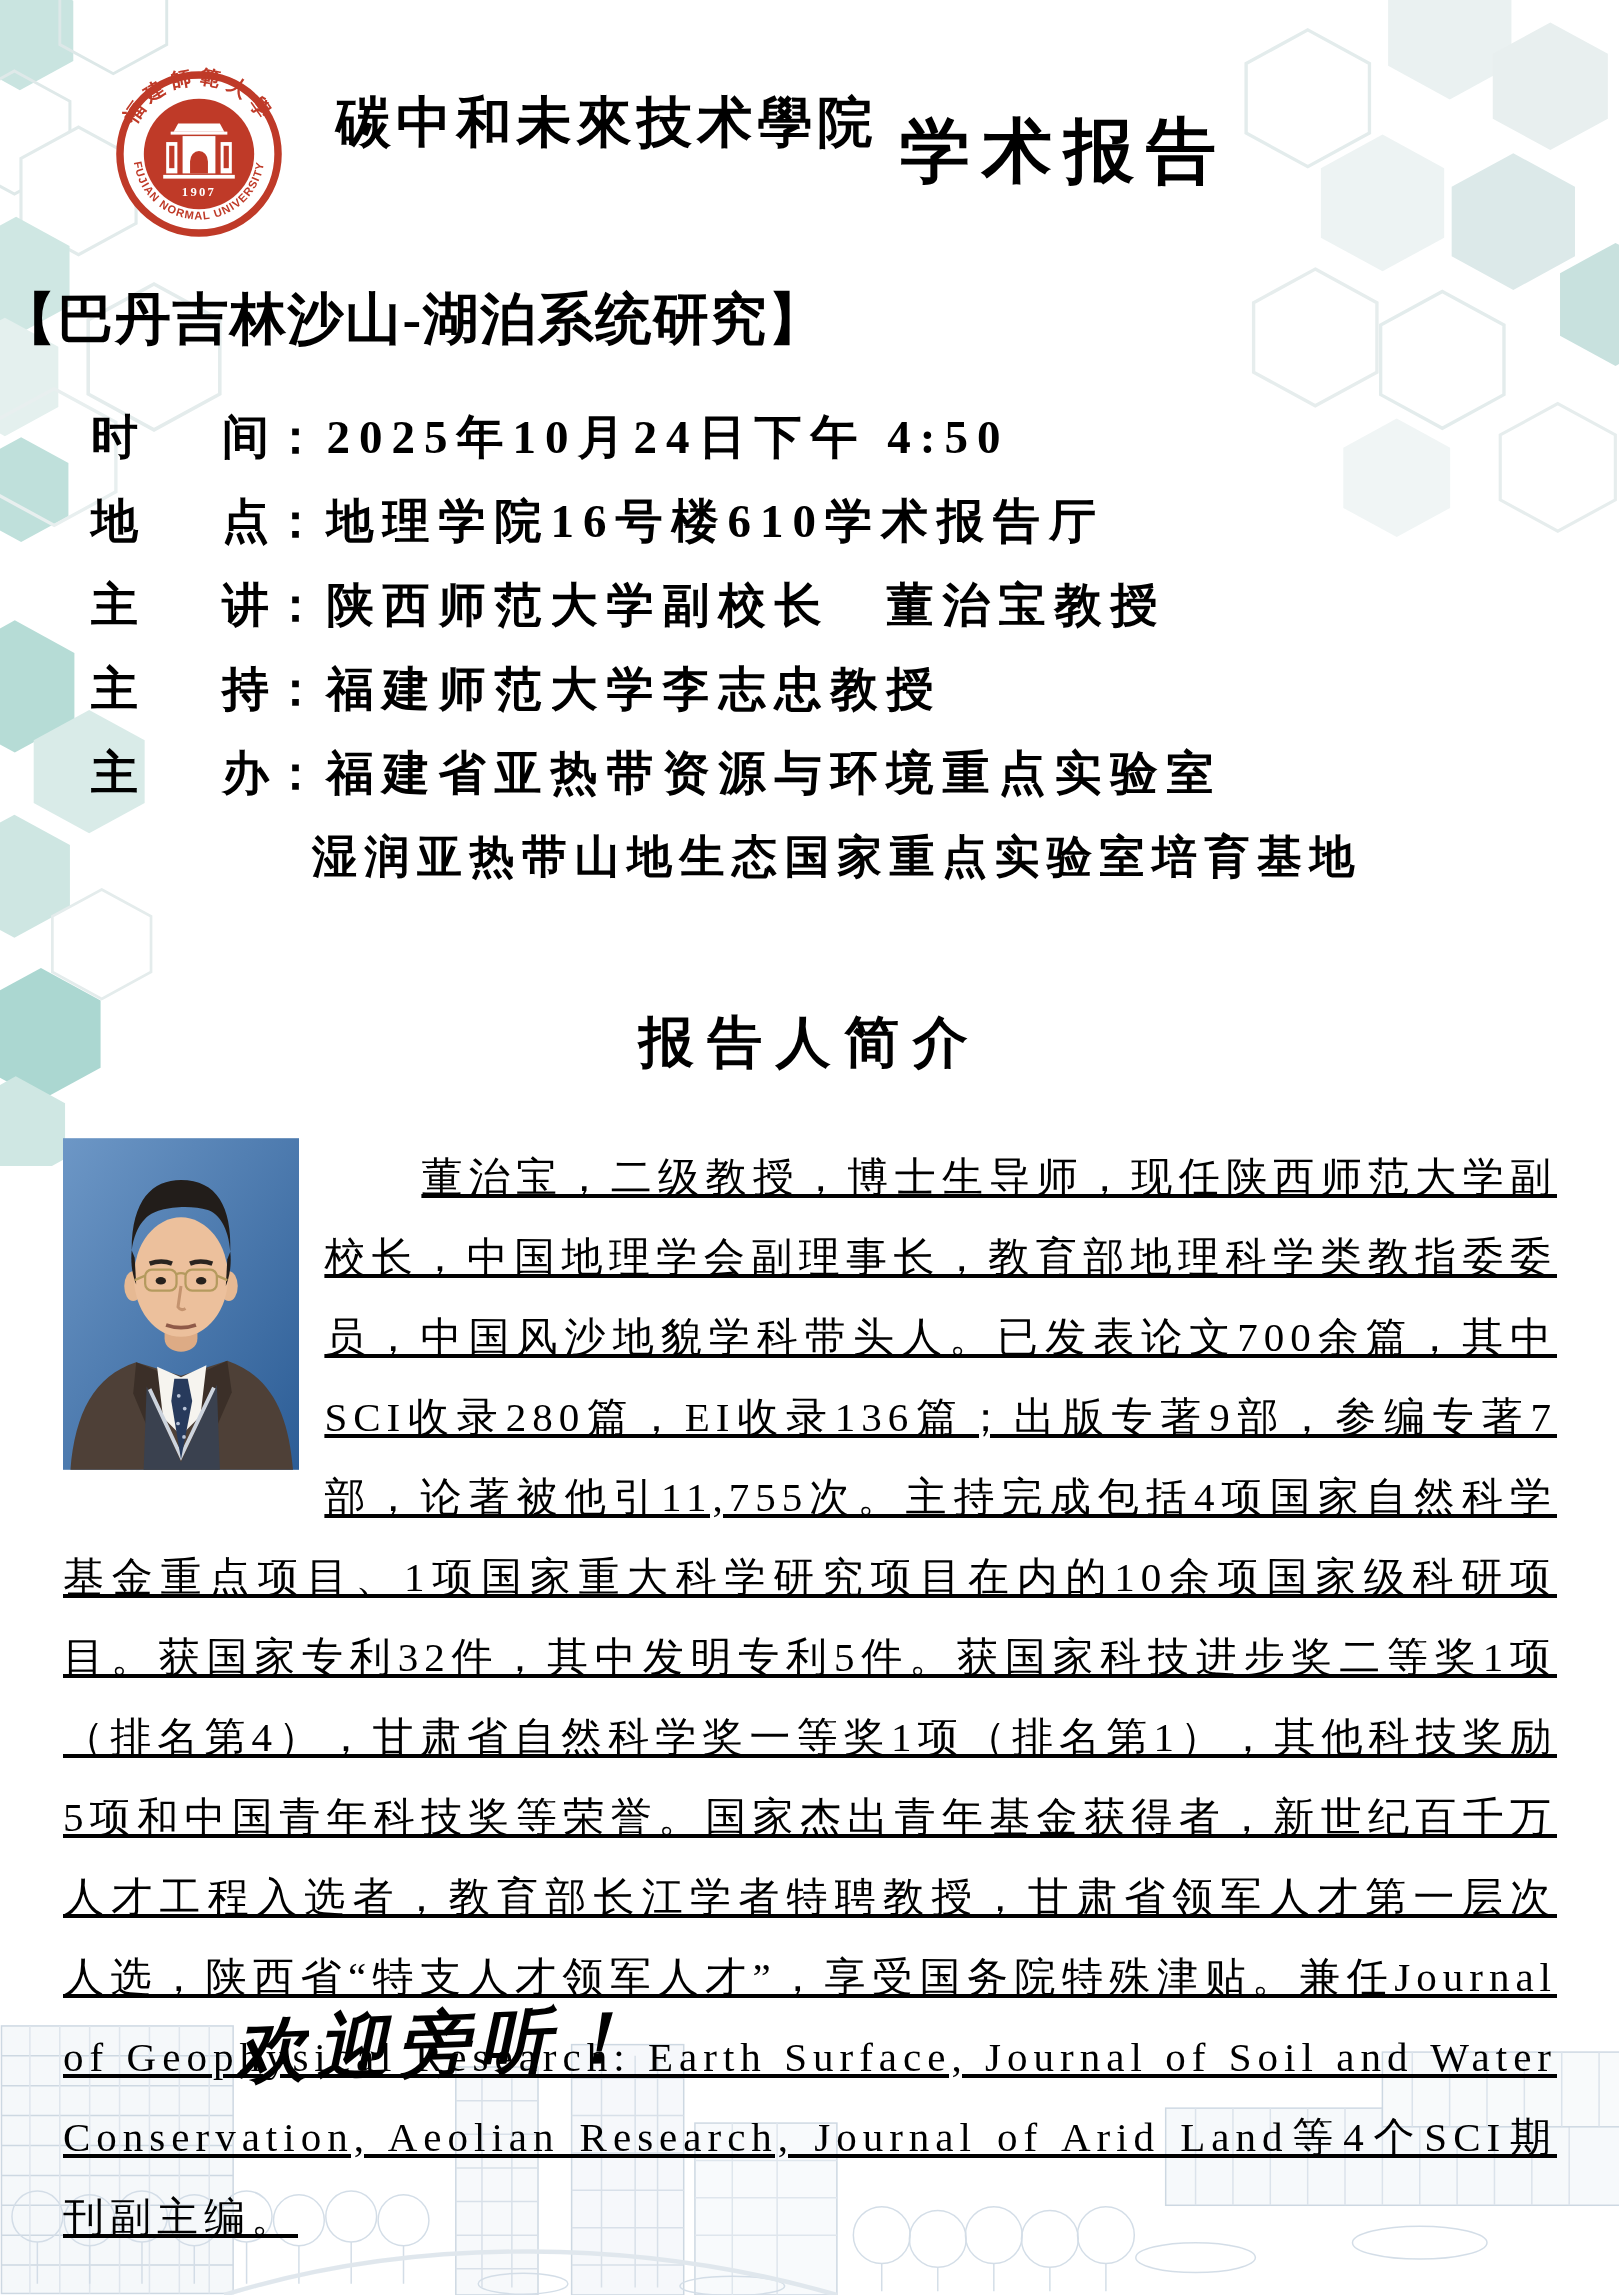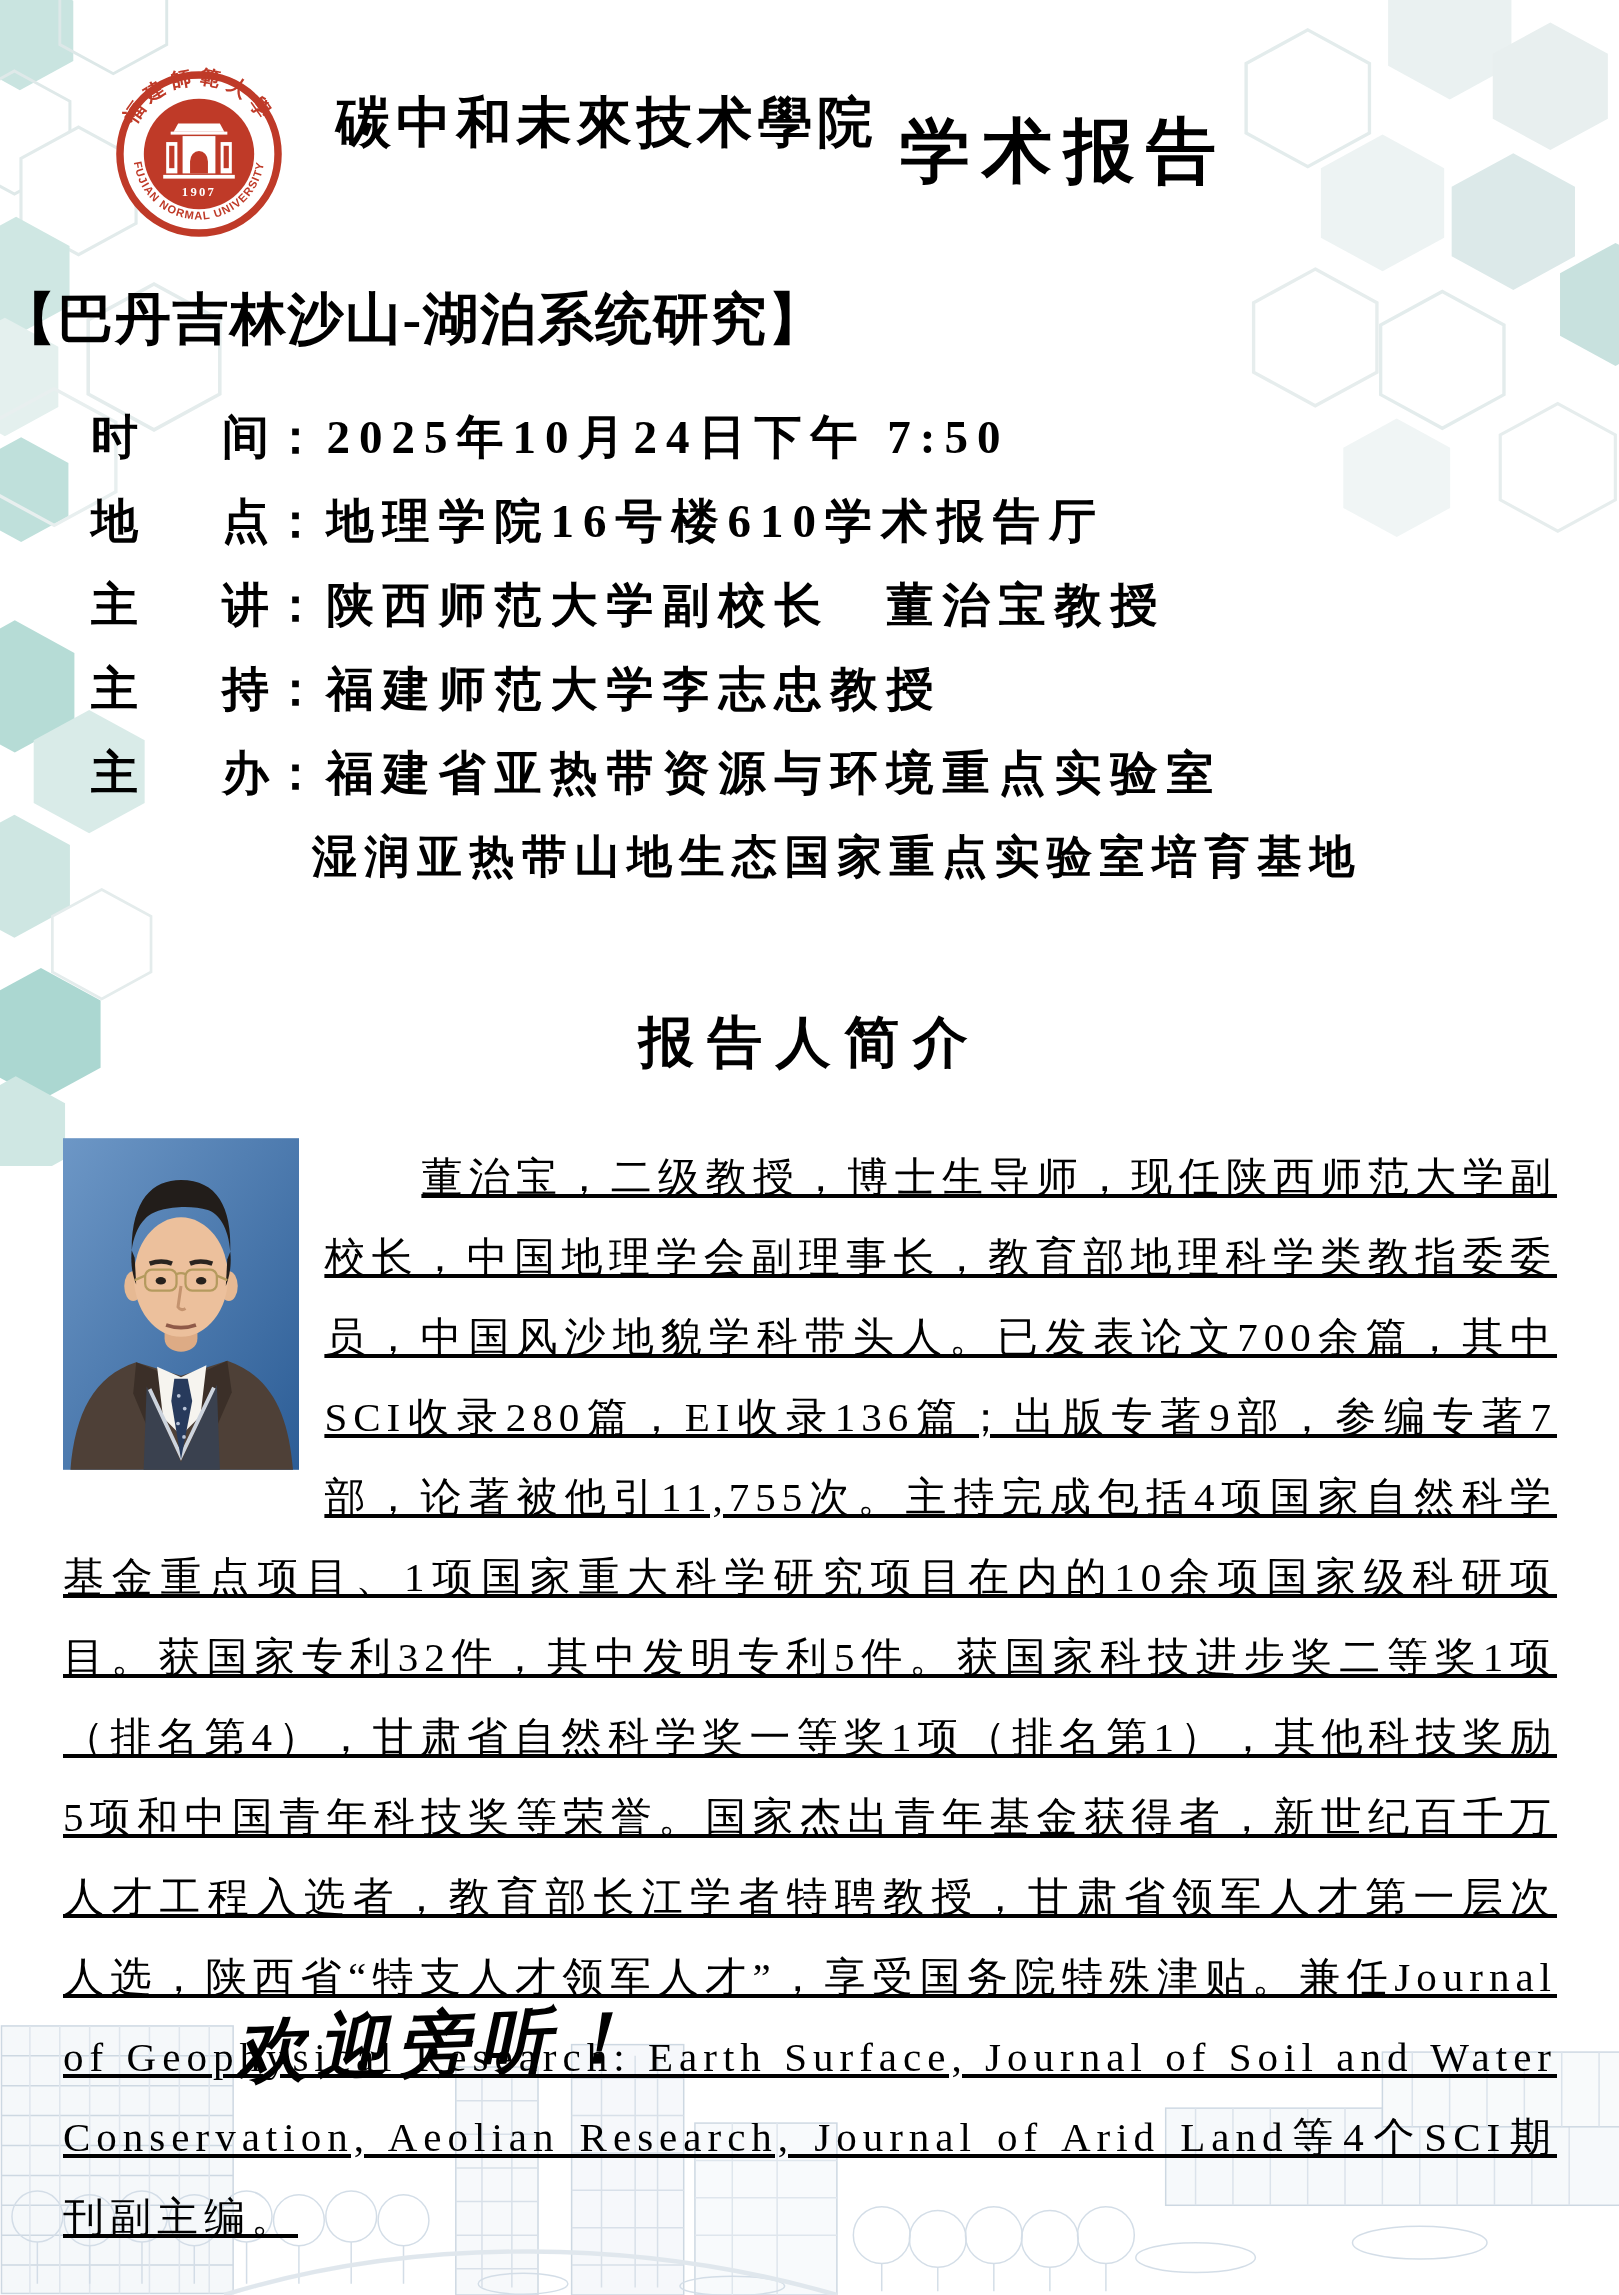--- a/index.html
+++ b/index.html
@@ -154,21 +154,21 @@
 
   <div class="title">【巴丹吉林沙山-湖泊系统研究】</div>
 
   <div class="details">
     <div class="detail-row">
       <span class="dlabel">
           <span>时</span>
           <span>间</span>
         </span>
         <span class="dcolon">：</span>
-      <span class="dvalue">2025年10月24日下午 7:50</span>
+      <span class="dvalue">2025年10月24日下午 4:50</span>
     </div>
     <div class="detail-row">
       <span class="dlabel">
           <span>地</span>
           <span>点</span>
         </span>
         <span class="dcolon">：</span>
       <span class="dvalue">地理学院16号楼610学术报告厅</span>
     </div>
     <div class="detail-row">

